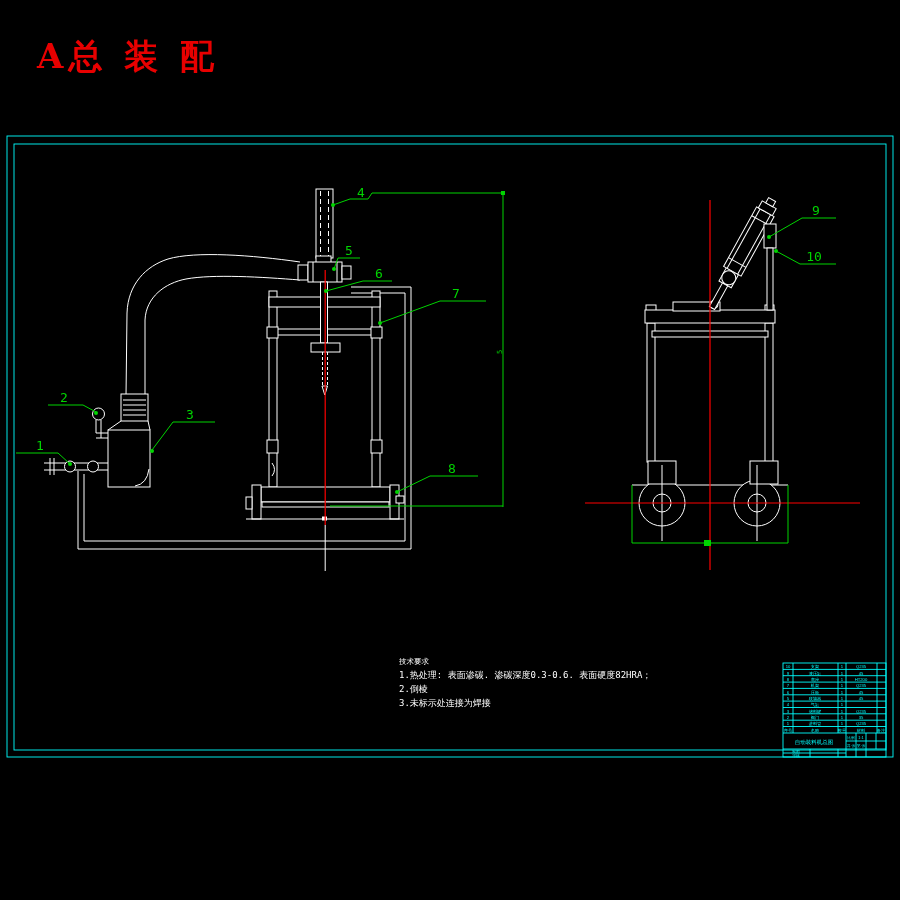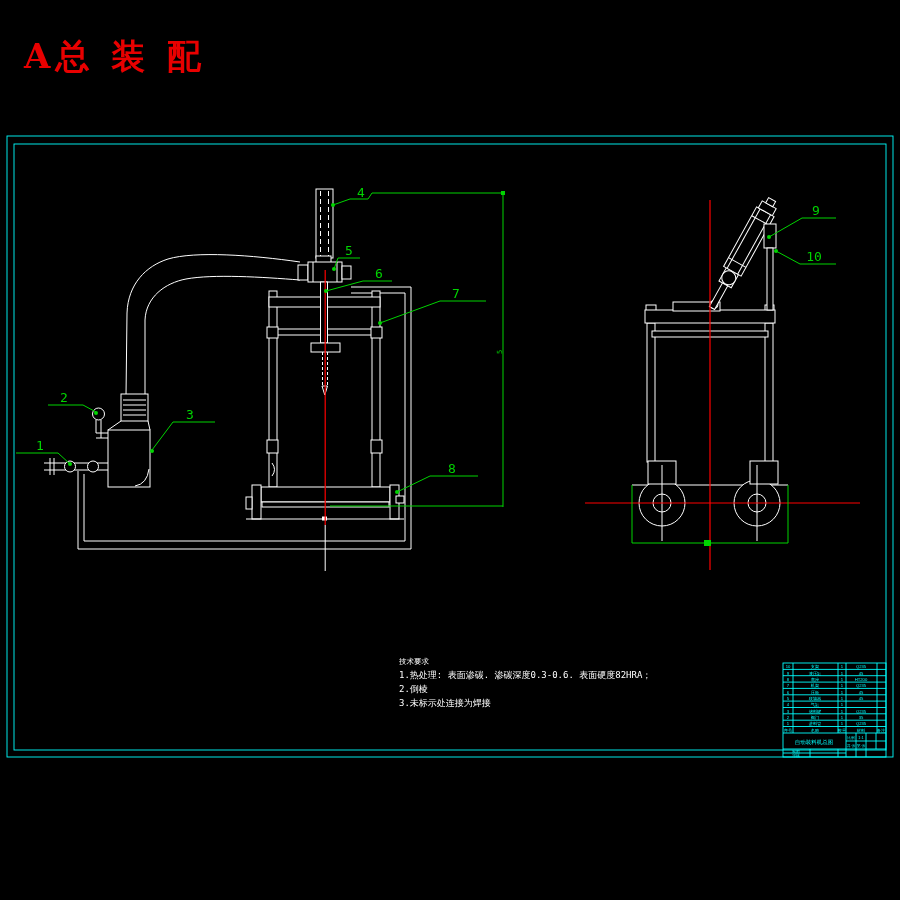--- a/index.html
+++ b/index.html
@@ -1,18 +1,18 @@
 <!DOCTYPE html>
 <html><head>
 <meta charset="utf-8">
 <style>
   html,body{margin:0;padding:0;background:#000;}
   #stage{position:relative;width:900px;height:900px;background:#000;overflow:hidden;
          font-family:"Liberation Sans",sans-serif;}
-  #page-title{position:absolute;left:24px;top:34px;color:#e80000;
+  #page-title{position:absolute;left:37px;top:34px;color:#e80000;
       font-family:"DejaVu Serif",serif;font-weight:bold;font-size:34px;
       letter-spacing:5px;white-space:pre;}
   svg{position:absolute;left:0;top:0;}
   .w{stroke:#ffffff;fill:none;stroke-width:1;}
   .wb{stroke:#ffffff;fill:#000000;stroke-width:1;}
   .g{stroke:#00d400;fill:none;stroke-width:1;}
   .gf{fill:#00d400;stroke:none;}
   .r{stroke:#ff0000;fill:none;stroke-width:1.2;}
   .c{stroke:#00ffff;fill:none;stroke-width:0.9;}
   .gt{fill:#00d400;stroke:none;font:13px "DejaVu Sans Mono",monospace;text-anchor:middle;}

